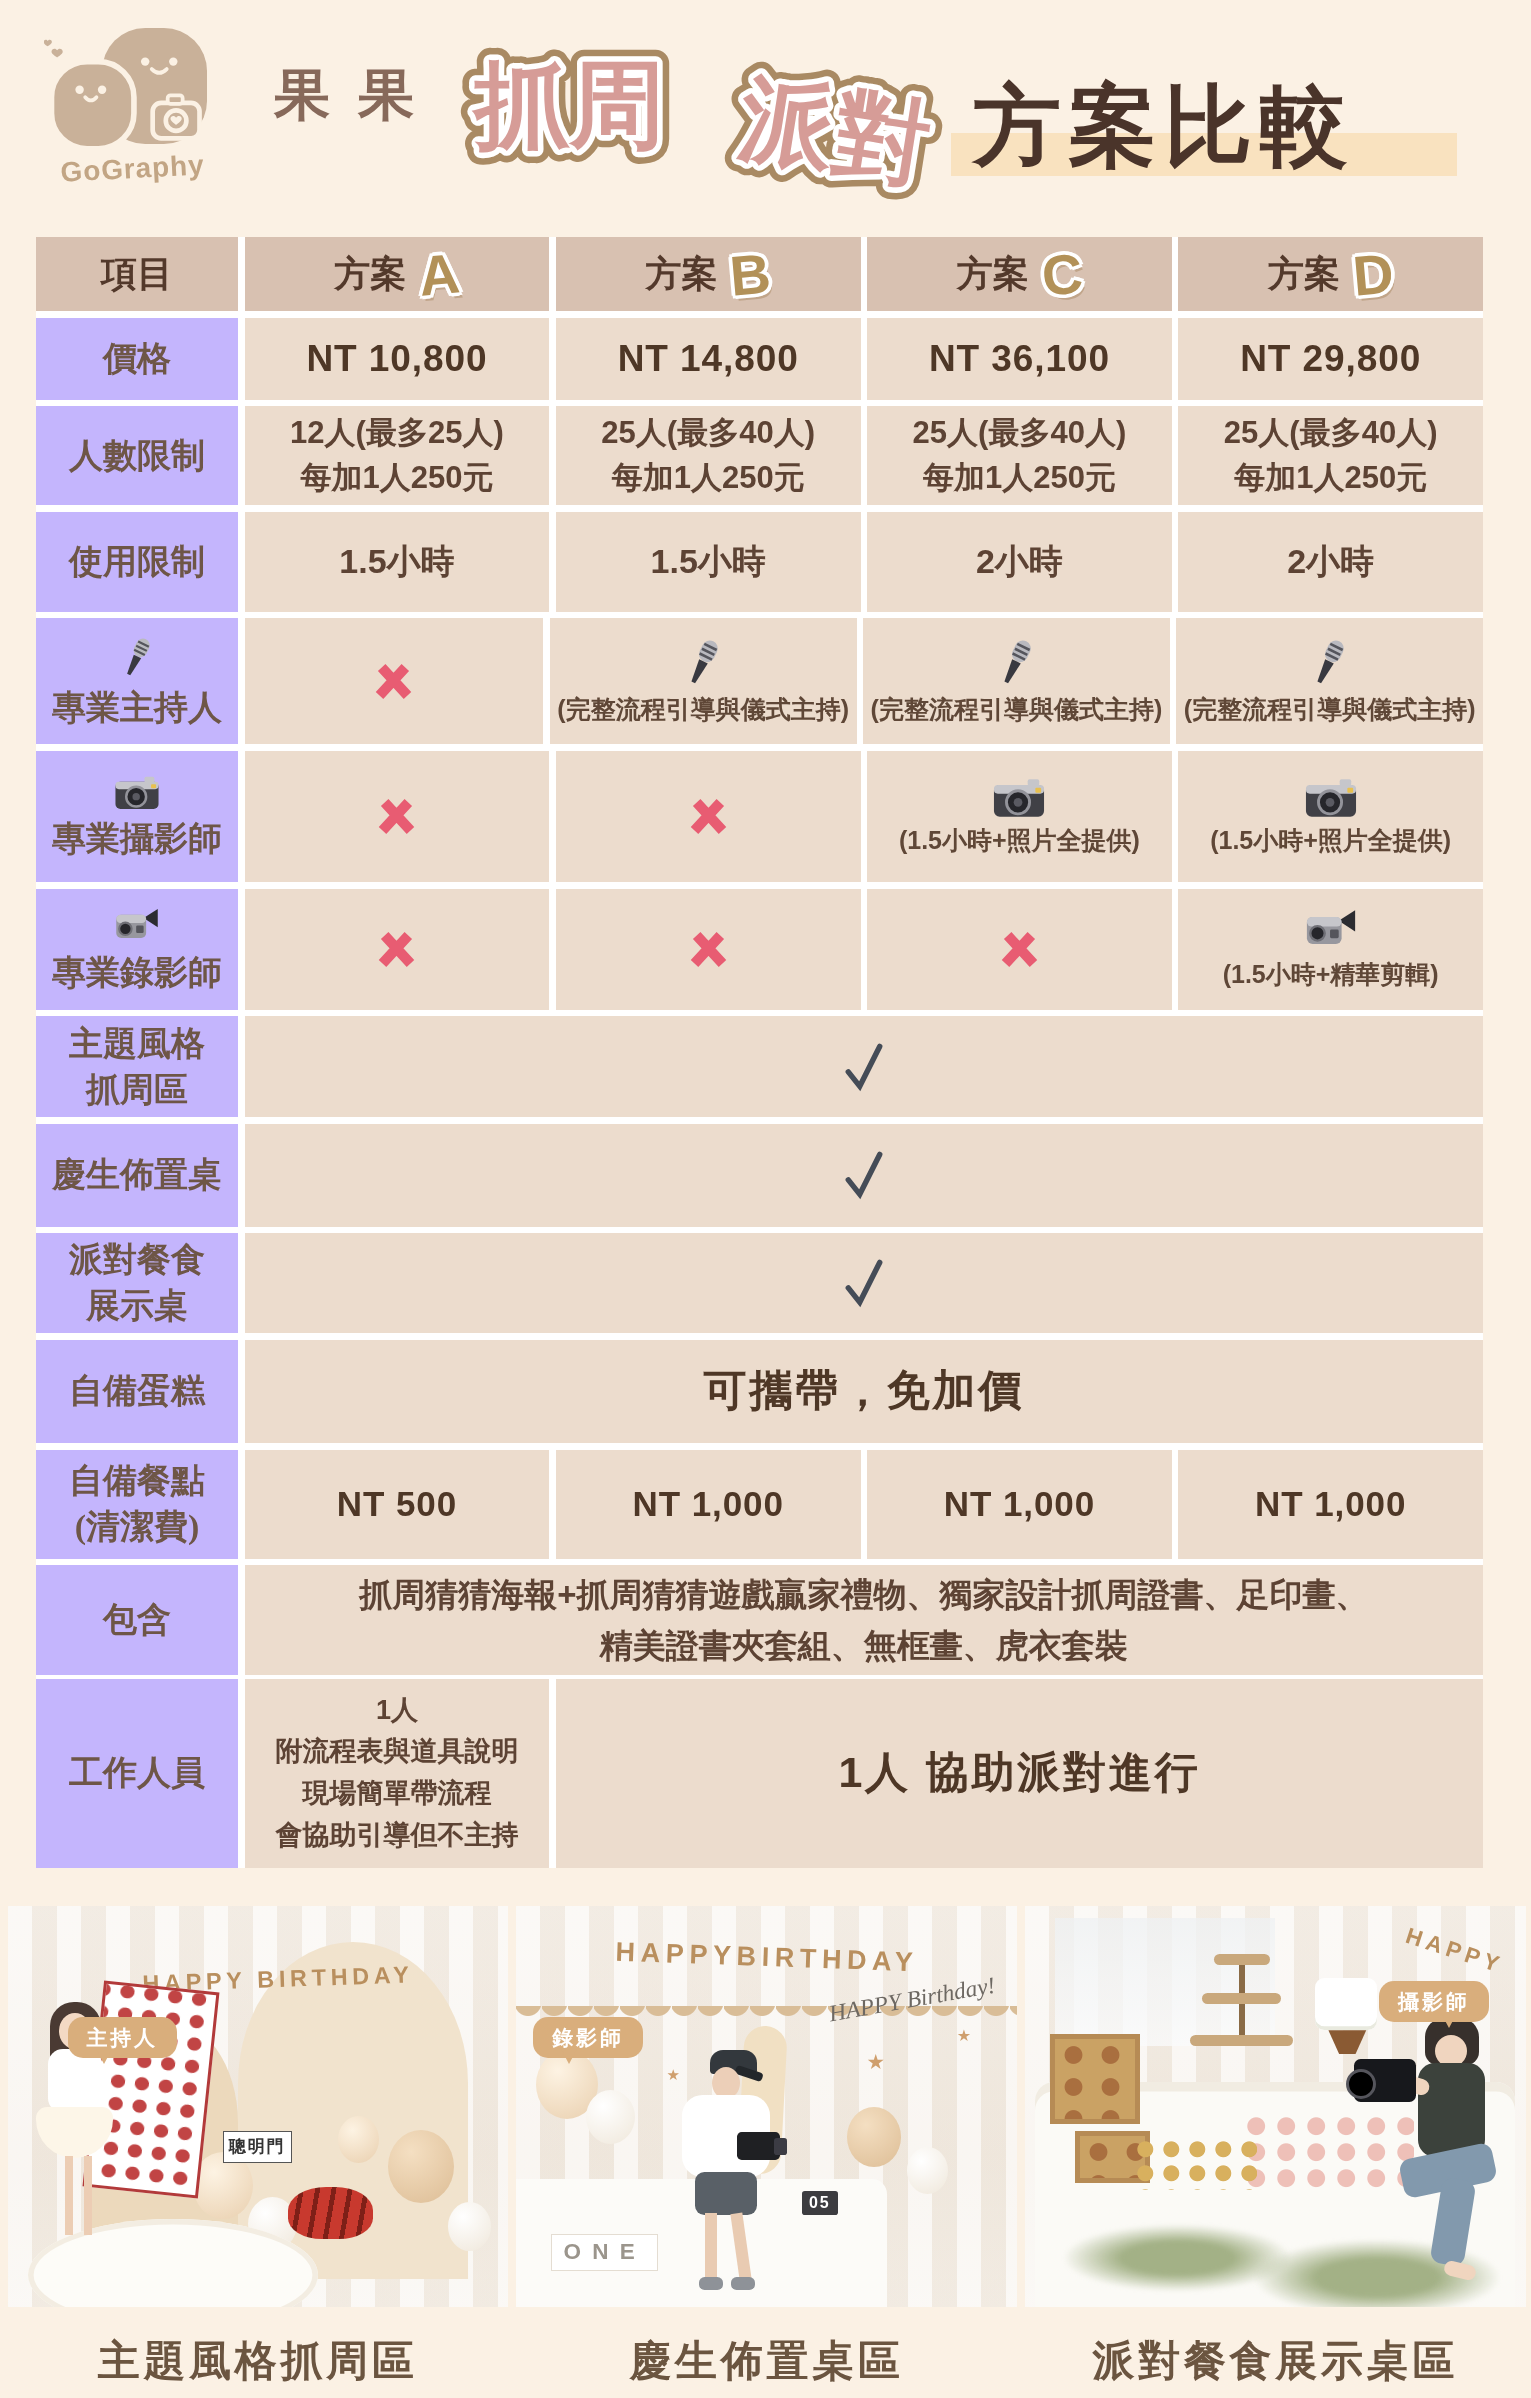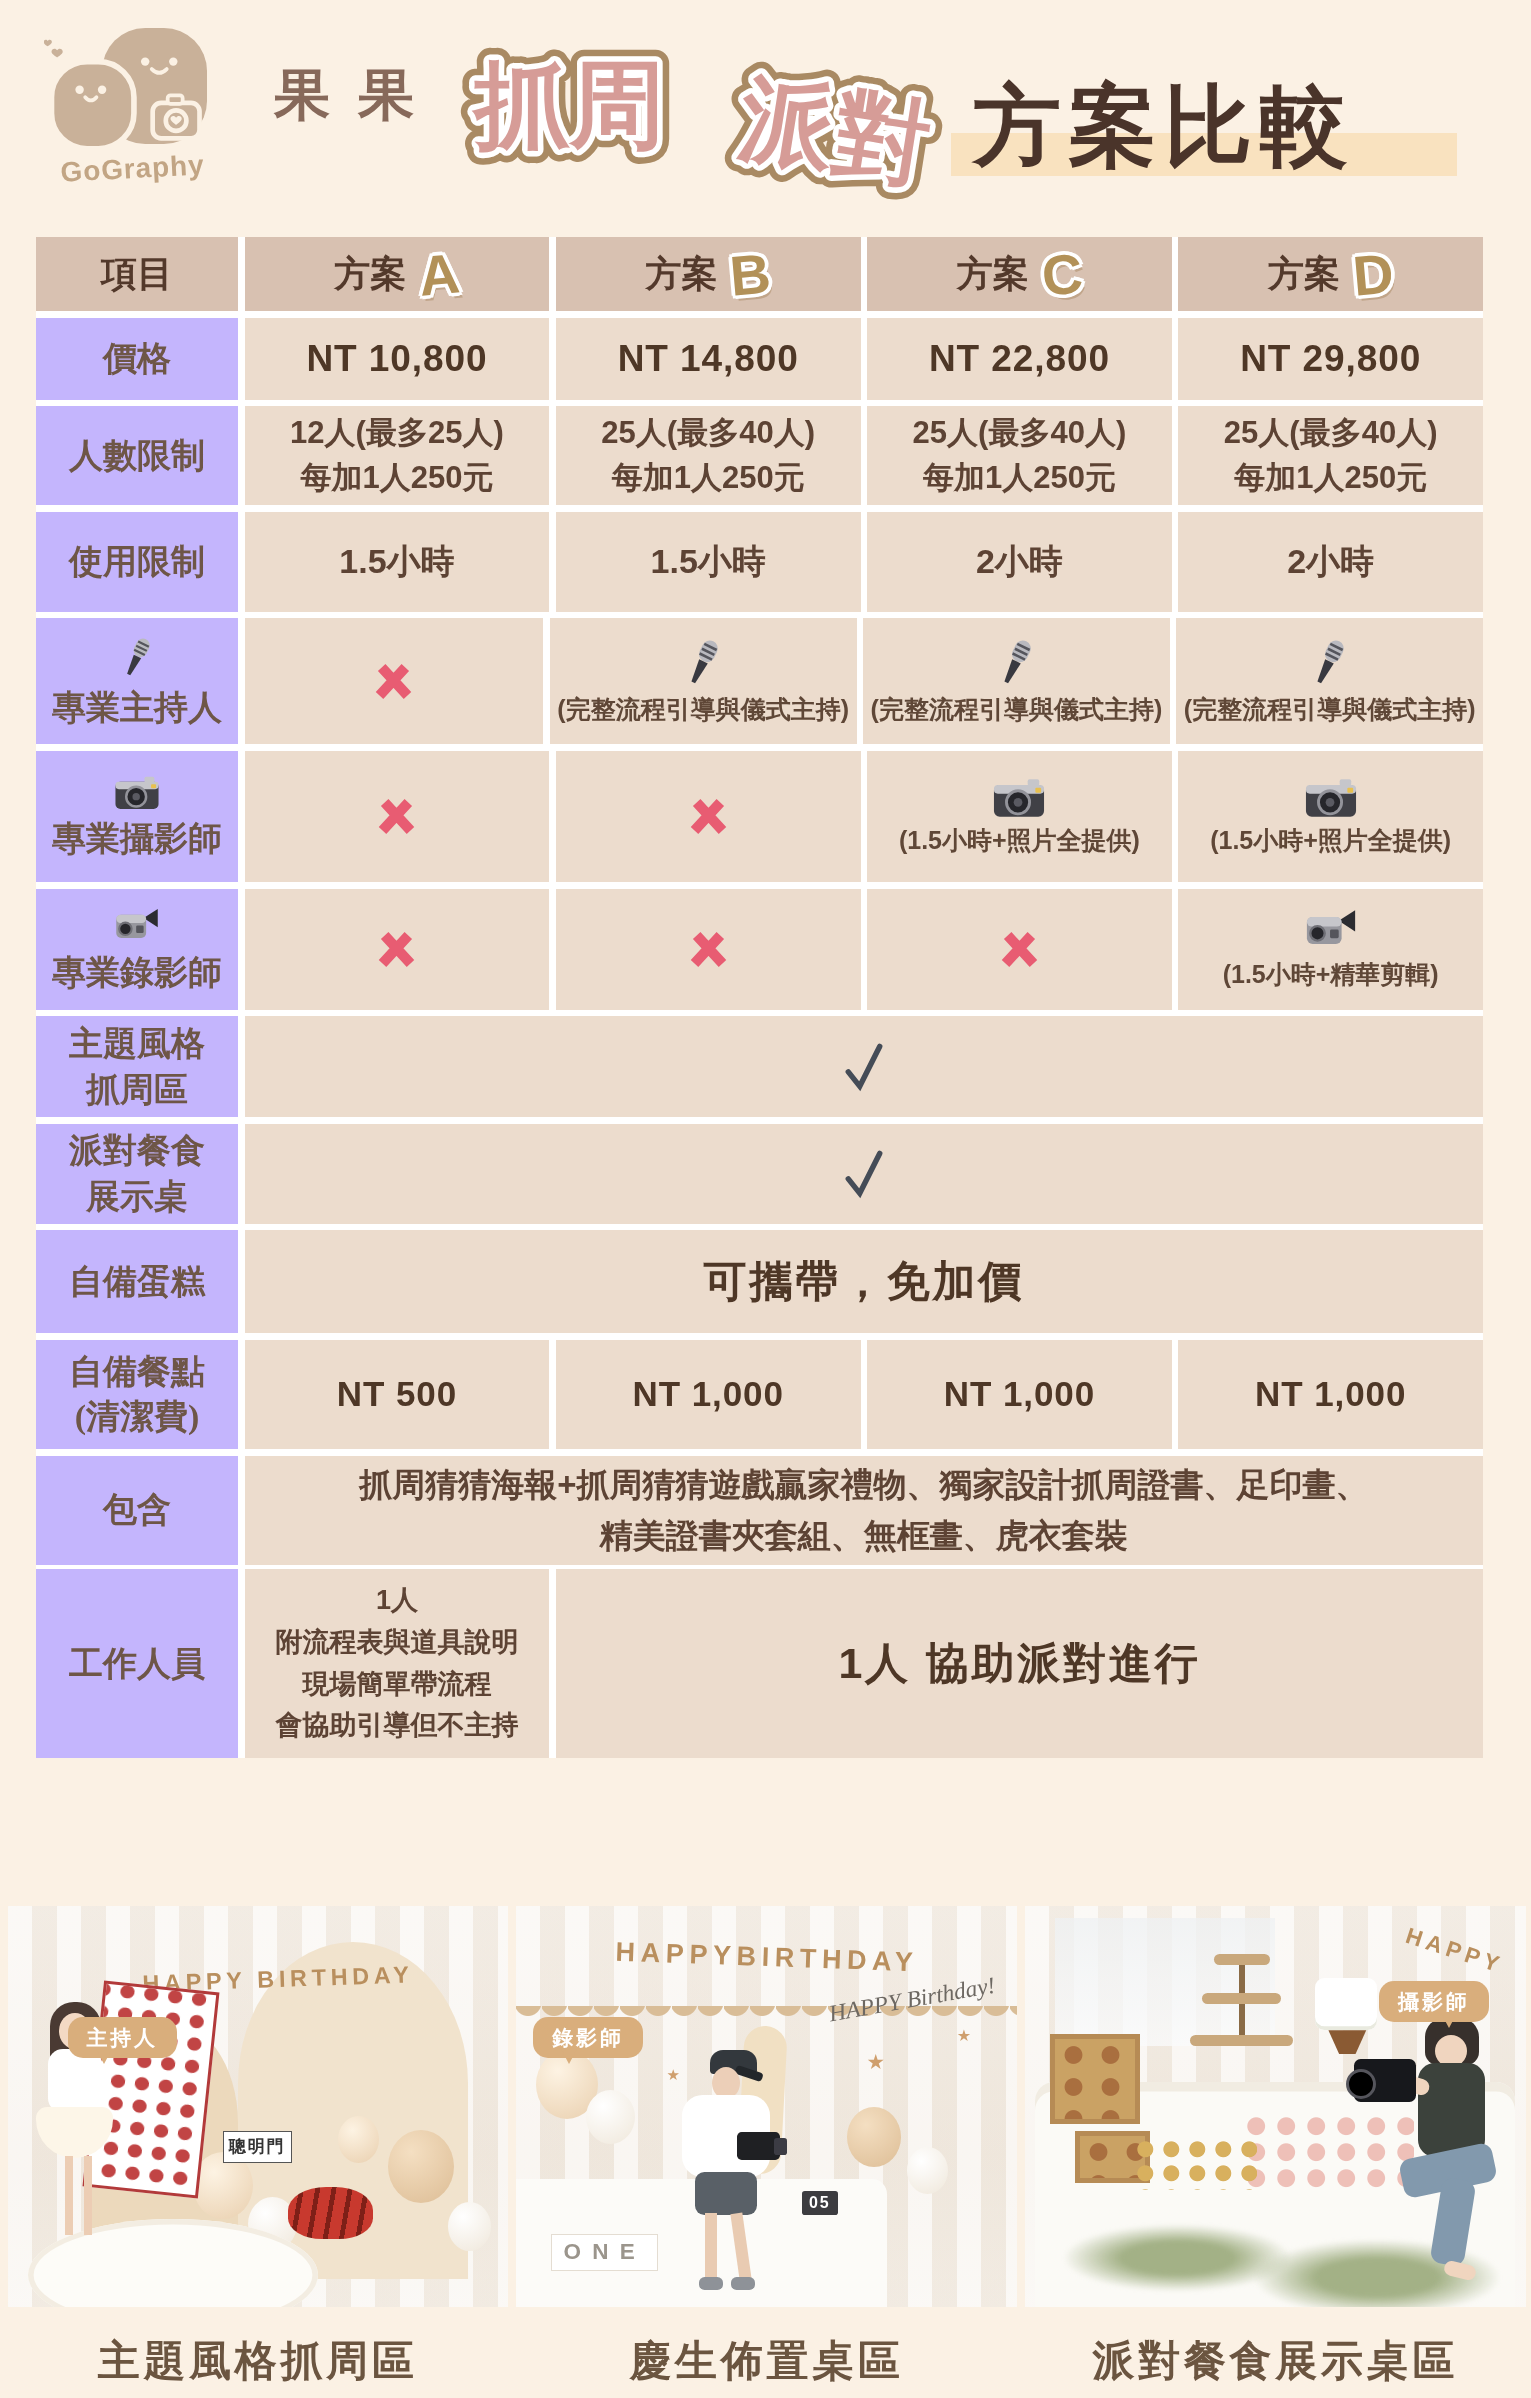--- a/index.html
+++ b/index.html
@@ -230,21 +230,21 @@
       <div class="cell cell-label">
         <div class="lbl-line">價格</div>
       </div>
       <div class="cell cell-data price">
         <span class="v-price">NT 10,800</span>
       </div>
       <div class="cell cell-data price">
         <span class="v-price">NT 14,800</span>
       </div>
       <div class="cell cell-data price">
-        <span class="v-price">NT 22,800</span>
+        <span class="v-price">NT 36,100</span>
       </div>
       <div class="cell cell-data price">
         <span class="v-price">NT 29,800</span>
       </div>
     </div>
     <div class="trow row-people">
       <div class="cell cell-label">
         <div class="lbl-line">人數限制</div>
       </div>
       <div class="cell cell-data">
@@ -437,20 +437,32 @@
             <rect x="27" y="23" width="9" height="9" rx="1.5" fill="#55555c"></rect>
           </svg>
         </span>
         <div class="note">(1.5小時+精華剪輯)</div>
       </div>
     </div>
     <div class="trow row-theme">
       <div class="cell cell-label">
         <div class="lbl-line">主題風格</div>
         <div class="lbl-line">抓周區</div>
+      </div>
+      <div class="cell cell-data span-cell">
+        <span class="icon">
+          <svg viewBox="0 0 48 48" width="58" height="58">
+            <path d="M11 28 L20.5 40 L37 7" fill="none" stroke="#454c57" stroke-width="4.5" stroke-linecap="round"></path>
+          </svg>
+        </span>
+      </div>
+    </div>
+    <div class="trow row-birthday">
+      <div class="cell cell-label">
+        <div class="lbl-line">慶生佈置桌</div>
       </div>
       <div class="cell cell-data span-cell">
         <span class="icon">
           <svg viewBox="0 0 48 48" width="58" height="58">
             <path d="M11 28 L20.5 40 L37 7" fill="none" stroke="#454c57" stroke-width="4.5" stroke-linecap="round"></path>
           </svg>
         </span>
       </div>
     </div>
     <div class="trow row-food">

